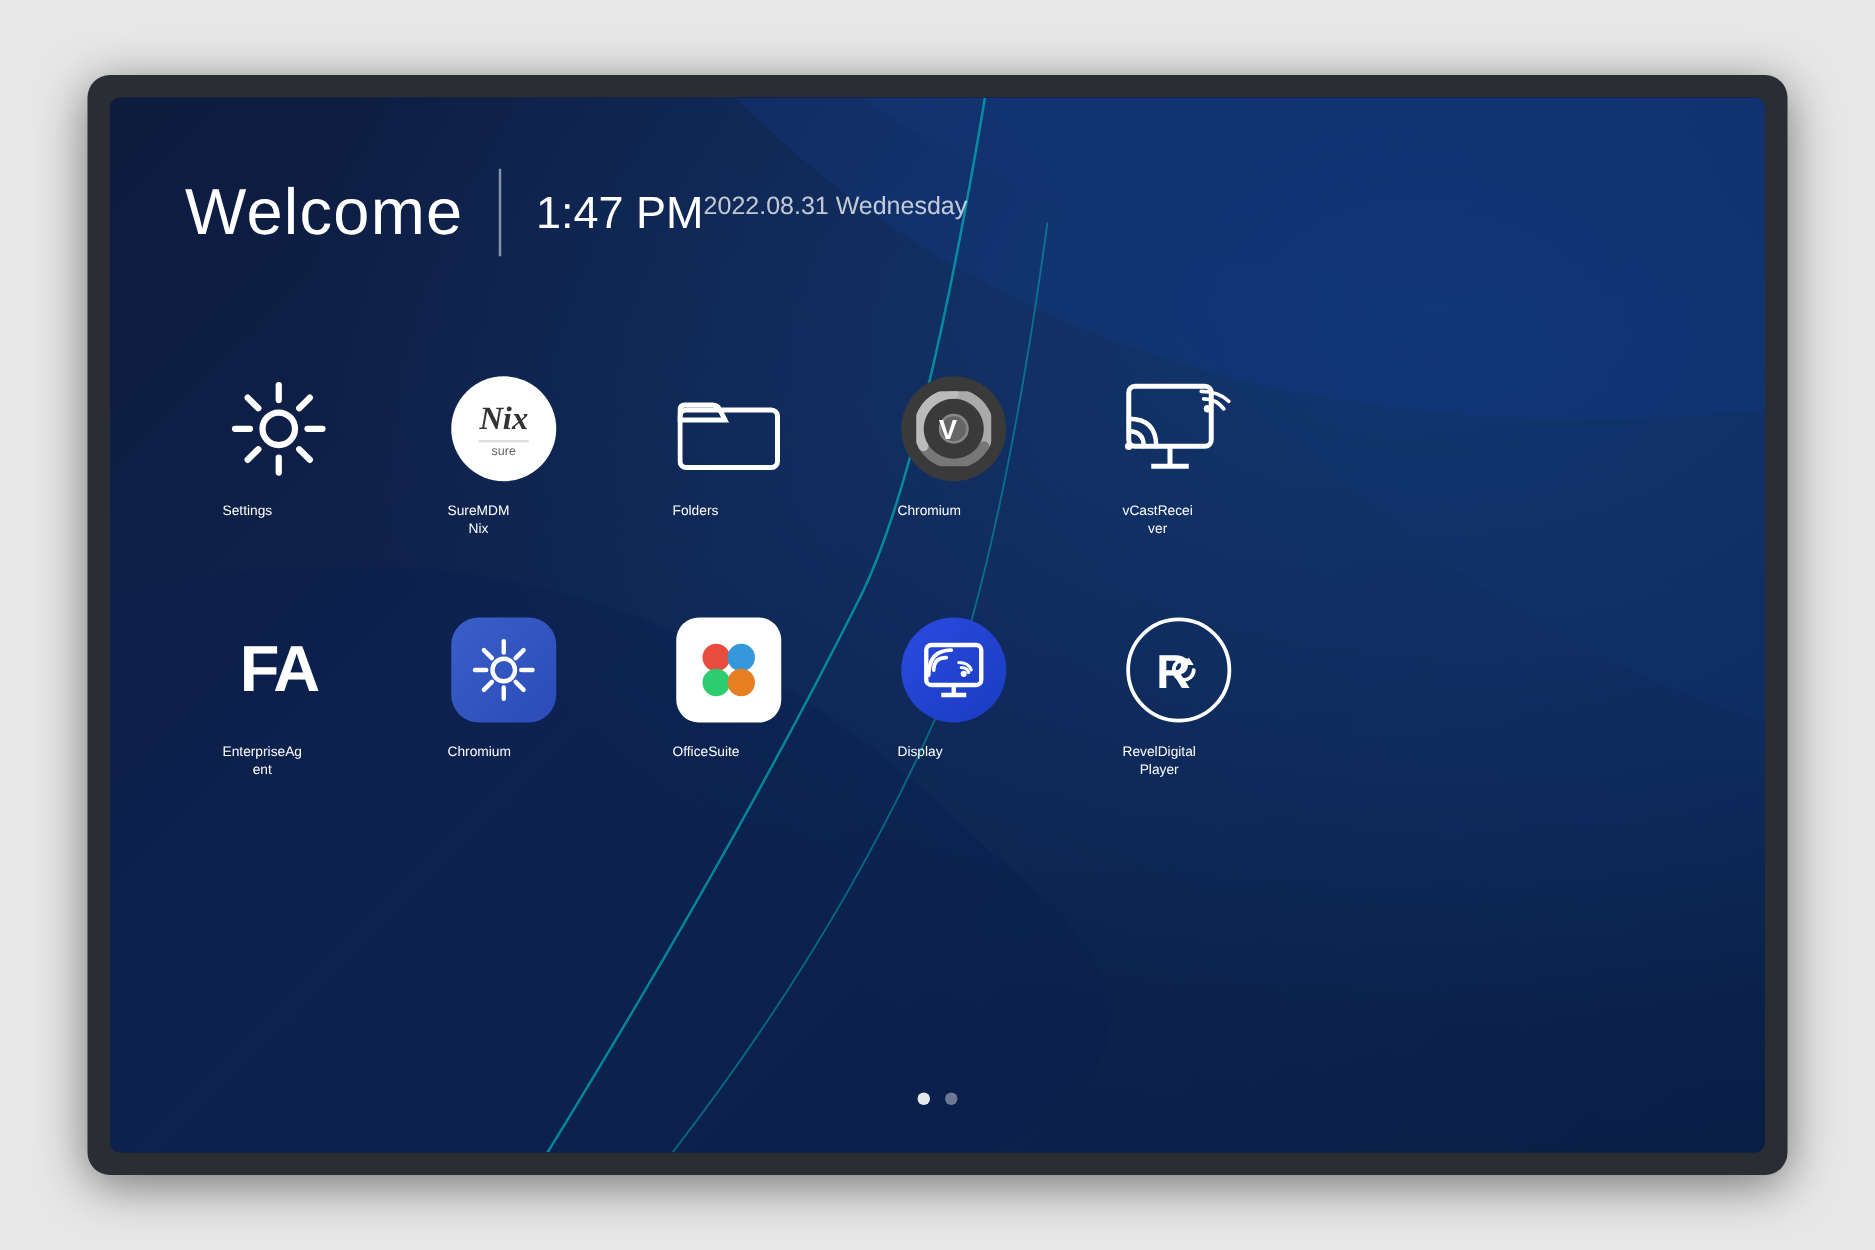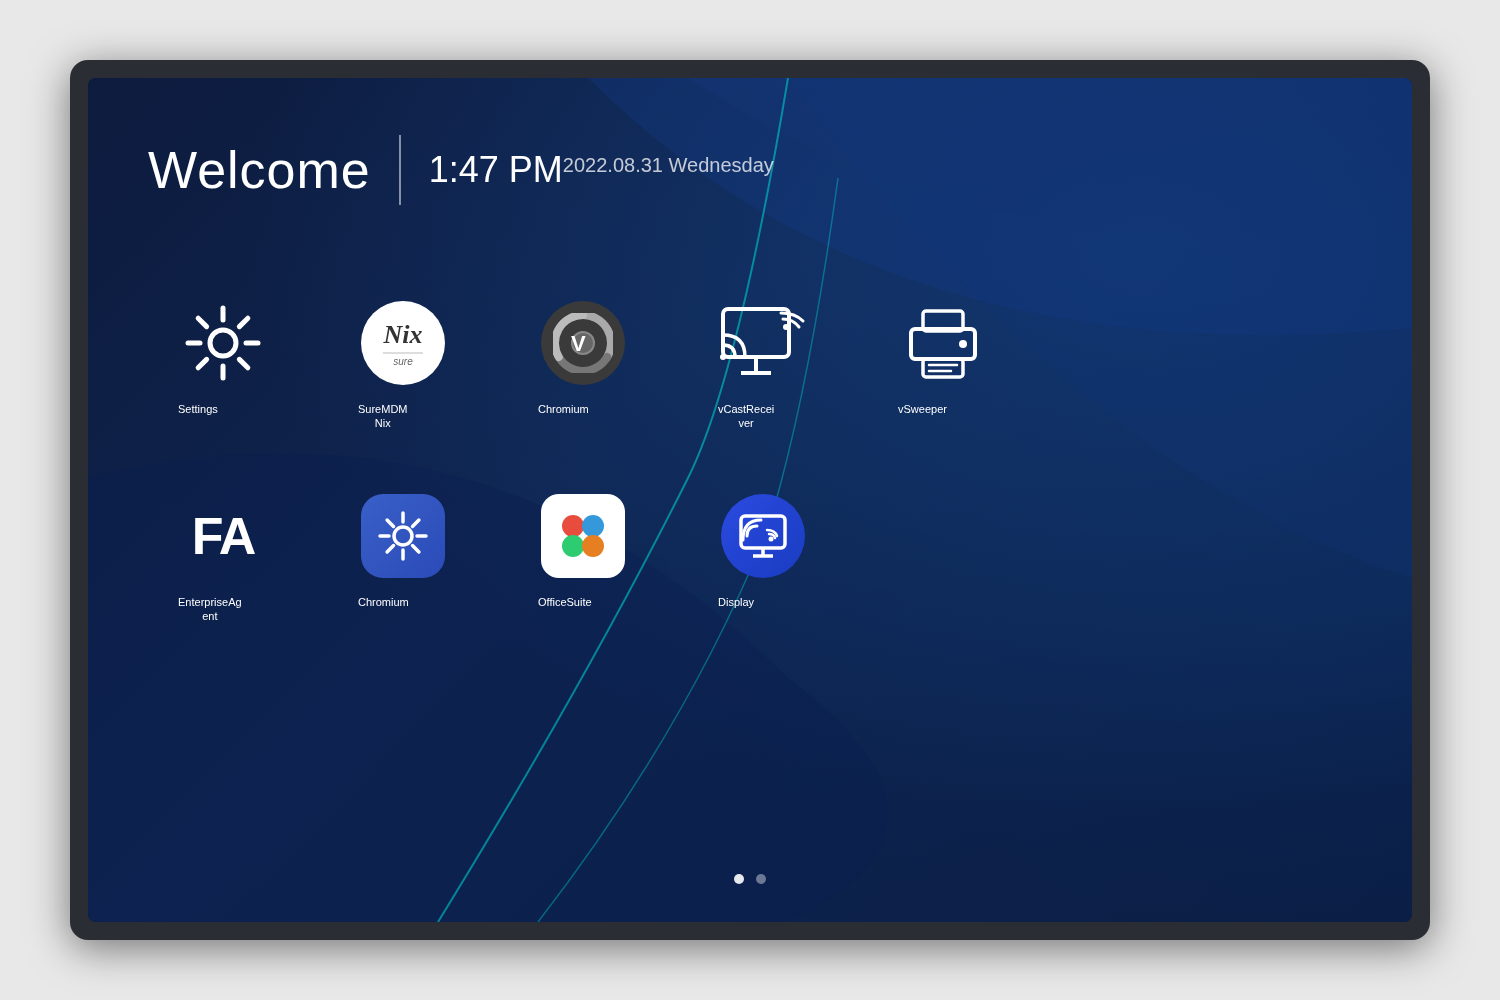--- a/index.html
+++ b/index.html
@@ -289,26 +289,35 @@
             </svg>
           </div>
           <div class="app-label">Settings</div>
         </div>
 
         <div class="app-item">
           <div class="app-icon">
             <div class="suremdm-circle">
               <span style="font-style:italic;font-size:26px;font-weight:700;color:#333;font-family:Georgia,serif;">Nix</span>
               <div style="width:40px;height:2px;background:#ddd;margin:2px 0;"></div>
-              <span style="font-size:10px;color:#666;font-style:italic;">sure</span>
+              <span style="font-size:10px;color:#666;">sure</span>
             </div>
           </div>
           <div class="app-label">SureMDM<br>Nix</div>
         </div>
 
+        <div class="app-item">
+          <div class="app-icon">
+            <svg width="82" height="70" viewBox="0 0 82 70" fill="none" xmlns="http://www.w3.org/2000/svg">
+              <rect x="2" y="20" width="78" height="46" rx="5" stroke="white" stroke-width="4" fill="none"></rect>
+              <path d="M2 28 L2 20 Q2 16 6 16 L28 16 Q32 16 34 20 L38 28 Z" stroke="white" stroke-width="4" fill="none"></path>
+            </svg>
+          </div>
+          <div class="app-label">Folders</div>
+        </div>
 
         <div class="app-item">
           <div class="app-icon">
             <div class="chromium-circle">
               <svg class="chromium-svg" viewBox="0 0 60 60" xmlns="http://www.w3.org/2000/svg">
 
                 <circle cx="30" cy="30" r="28" fill="#3a3a3a"></circle>
                 <circle cx="30" cy="30" r="12" fill="#888"></circle>
                 <circle cx="30" cy="30" r="8" fill="#555"></circle>
 
@@ -338,36 +347,20 @@
               <line x1="22" y1="68" x2="52" y2="68" stroke="white" stroke-width="4"></line>
 
               <path d="M 62 8 Q 76 8 84 16" stroke="white" stroke-width="3" fill="none" stroke-linecap="round"></path>
               <path d="M 64 14 Q 74 14 80 22" stroke="white" stroke-width="3" fill="none" stroke-linecap="round"></path>
               <circle cx="67" cy="22" r="3" fill="white"></circle>
             </svg>
           </div>
           <div class="app-label">vCastRecei<br>ver</div>
         </div>
 
-        <div class="app-item">
-          <div class="app-icon">
-            <svg width="84" height="84" viewBox="0 0 84 84" fill="none" xmlns="http://www.w3.org/2000/svg">
-
-              <rect x="10" y="28" width="64" height="30" rx="4" stroke="white" stroke-width="4" fill="none"></rect>
-              <rect x="22" y="10" width="40" height="20" rx="3" stroke="white" stroke-width="3.5" fill="none"></rect>
-              <rect x="22" y="58" width="40" height="18" rx="3" stroke="white" stroke-width="3.5" fill="none"></rect>
-
-              <line x1="28" y1="64" x2="56" y2="64" stroke="white" stroke-width="2.5" stroke-linecap="round"></line>
-              <line x1="28" y1="70" x2="50" y2="70" stroke="white" stroke-width="2.5" stroke-linecap="round"></line>
-
-              <circle cx="62" cy="43" r="4" fill="white"></circle>
-            </svg>
-          </div>
-          <div class="app-label">vSweeper</div>
-        </div>
 
       </div>
 
       <div class="apps-row">
 
         <div class="app-item">
           <div class="app-icon">
             <div style="display:flex;align-items:center;justify-content:center;width:84px;height:84px;">
               <span style="font-size:52px;font-weight:700;color:white;font-family:'Arial Black',Arial,sans-serif;letter-spacing:-2px;line-height:1;">FA</span>
             </div>
@@ -426,20 +419,34 @@
 
                 <path d="M 30 18 Q 38 18 40 24" stroke="white" stroke-width="2.5" fill="none" stroke-linecap="round"></path>
                 <path d="M 32 22 Q 37 22 38 26" stroke="white" stroke-width="2.5" fill="none" stroke-linecap="round"></path>
                 <circle cx="34" cy="27" r="2.5" fill="white"></circle>
               </svg>
             </div>
           </div>
           <div class="app-label">Display</div>
         </div>
 
+        <div class="app-item">
+          <div class="app-icon">
+            <div class="revel-circle">
+              <svg width="56" height="56" viewBox="0 0 56 56" fill="none" xmlns="http://www.w3.org/2000/svg">
+
+                <text x="10" y="42" font-size="38" font-weight="700" fill="white" font-family="Arial">R</text>
+
+                <path d="M 40 28 A 8 8 0 1 1 36 21" stroke="white" stroke-width="3" fill="none" stroke-linecap="round"></path>
+                <polygon points="36,18 40,24 32,24" fill="white"></polygon>
+              </svg>
+            </div>
+          </div>
+          <div class="app-label">RevelDigital<br>Player</div>
+        </div>
 
       </div>
 
     </div>
 
     <div class="page-indicators">
       <div class="dot active"></div>
       <div class="dot"></div>
     </div>
 

